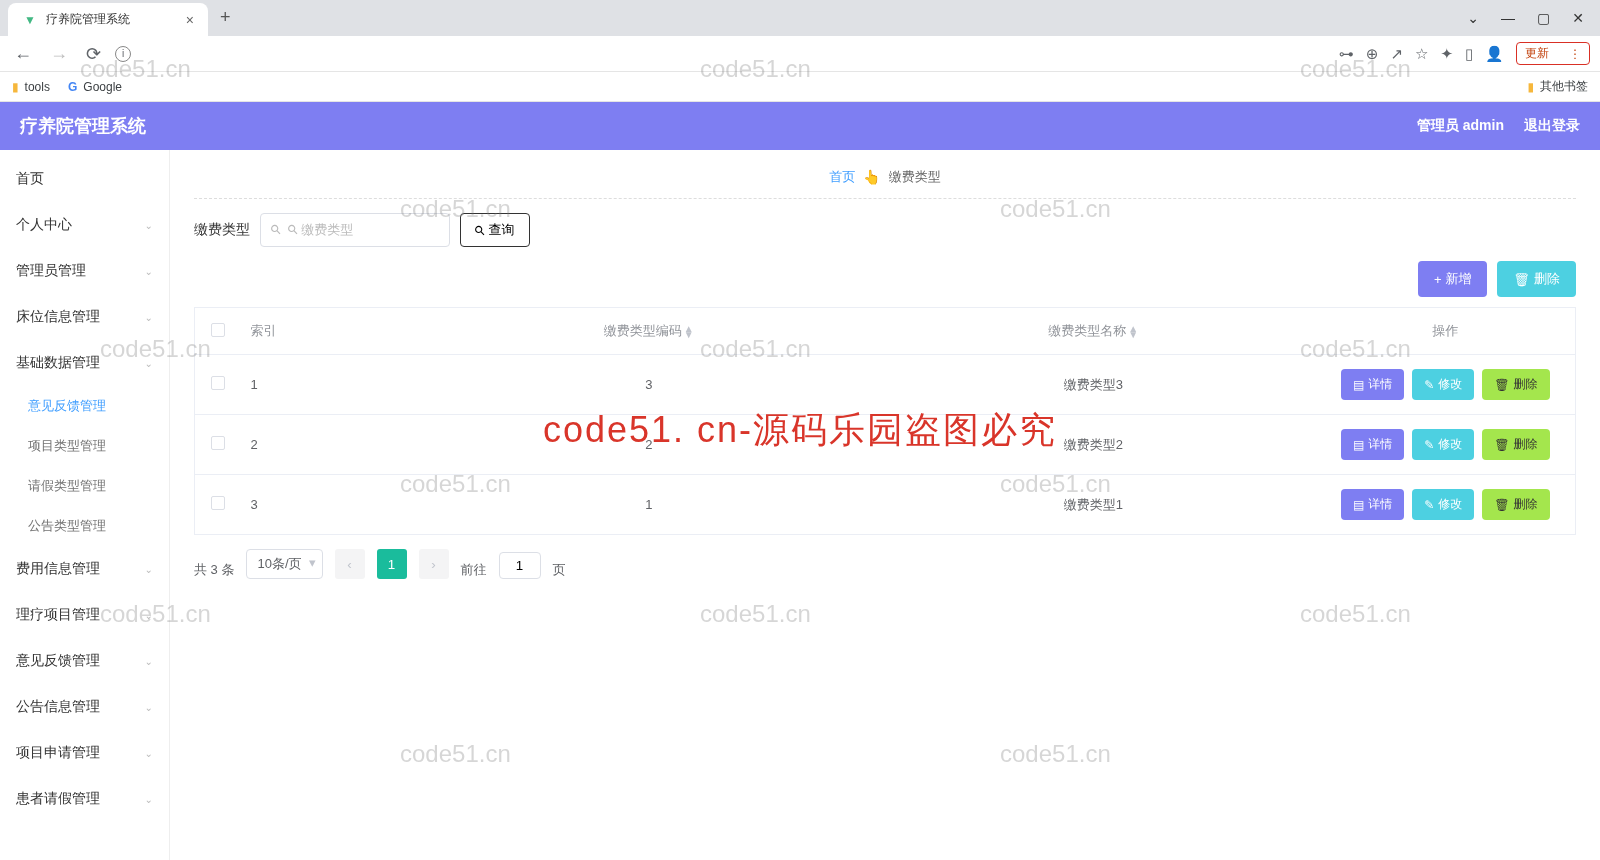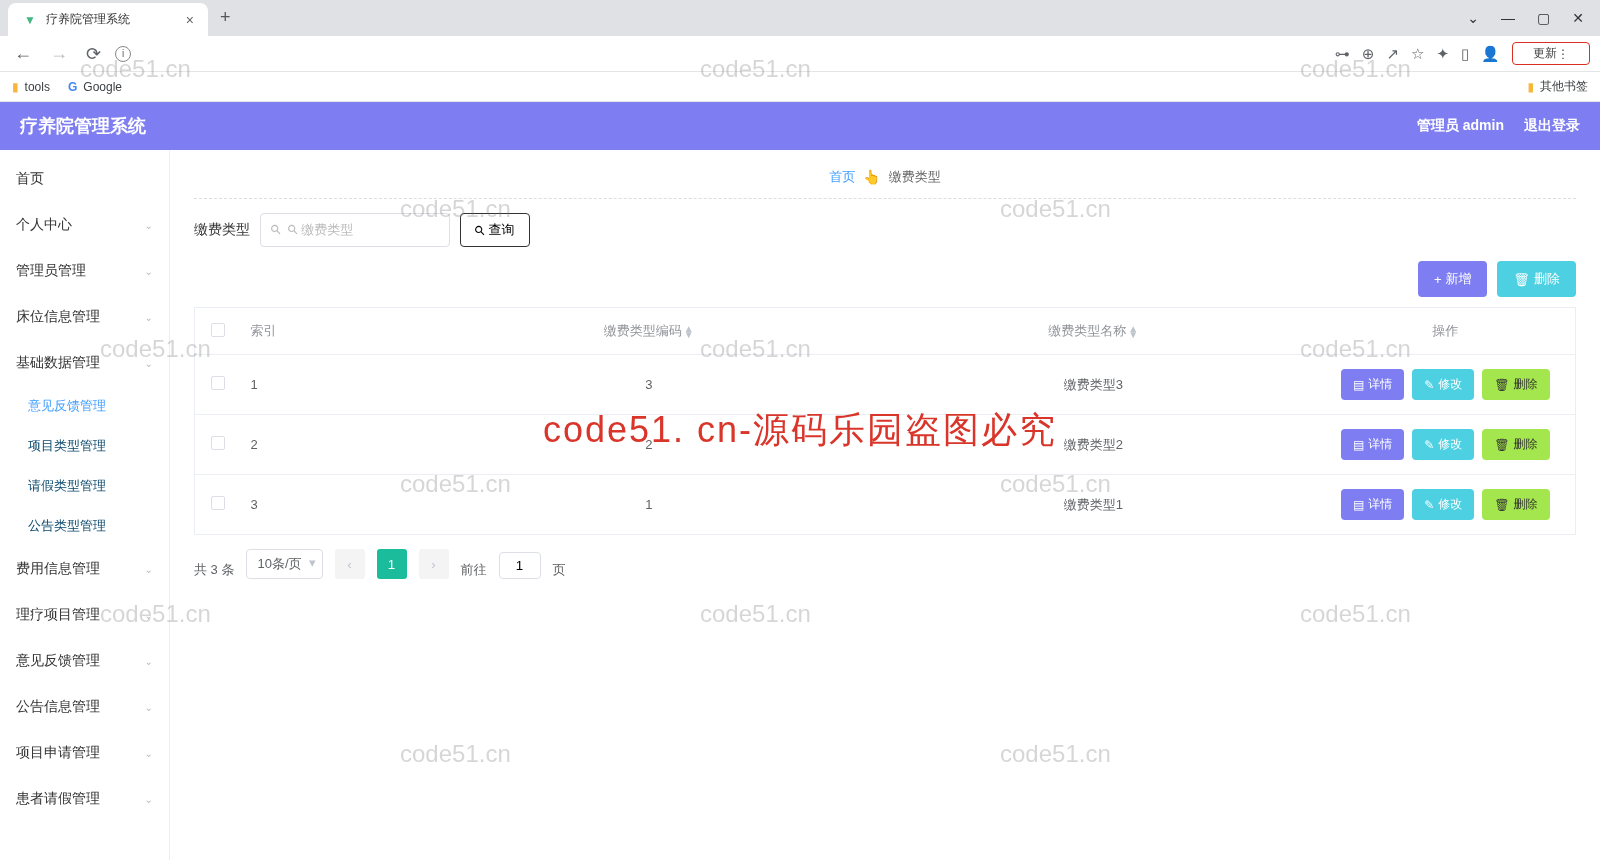--- a/index.html
+++ b/index.html
@@ -12,36 +12,36 @@
 .tab .favicon{width:16px;height:16px;display:inline-flex;align-items:center;justify-content:center;color:#42b883;font-weight:bold}
 .tab .close{margin-left:auto;color:#666;font-size:14px}
 .newtab{padding:8px 12px;color:#555;font-size:18px}
 .win-ctrl{margin-left:auto;display:flex;gap:22px;padding:0 16px 10px 0;color:#333;font-size:14px}
 .addr-bar{height:36px;background:#fff;display:flex;align-items:center;padding:0 10px;gap:10px;border-bottom:1px solid #e5e5e5}
 .addr-bar .nav-btn{color:#5f6368;font-size:18px;padding:0 4px}
 .addr-bar .url{flex:1;display:flex;align-items:center;gap:6px;font-size:14px;color:#5f6368}
 .addr-bar .url .info-icon{border:1px solid #888;border-radius:50%;width:16px;height:16px;display:inline-flex;align-items:center;justify-content:center;font-size:10px}
 .addr-bar .url .host{color:#202124}
 .addr-right{display:flex;align-items:center;gap:12px;color:#5f6368;font-size:15px}
-.update-btn{border:1px solid #d93025;color:#404040;border-radius:4px;padding:2px 20px;display:flex;align-items:center;gap:0;font-size:12px}
+.update-btn{border:1px solid #d93025;color:#c2410c;border-radius:4px;padding:2px 8px;display:flex;align-items:center;gap:20px;font-size:12px}
 .bm-bar{height:30px;background:#fff;display:flex;align-items:center;padding:0 12px;gap:18px;border-bottom:1px solid #e5e5e5;font-size:12px;color:#3c4043}
 .bm{display:flex;align-items:center;gap:6px}
 .bm .folder{color:#f6b73c}
 .bm-other{margin-left:auto}
 
 
 .app-header{height:48px;background:#7e7ef2;color:#fff;display:flex;align-items:center;padding:0 20px;font-size:18px;font-weight:bold}
 .app-header .right{margin-left:auto;font-size:14px;font-weight:bold;display:flex;gap:20px}
 
 
 .layout{flex:1;display:flex;min-height:0;overflow:hidden}
 .sidebar{width:170px;background:#fff;border-right:1px solid #eee;overflow-y:auto;padding:6px 0}
 .menu-item{padding:14px 16px;font-size:14px;color:#333;display:flex;align-items:center;justify-content:space-between}
 .menu-item .chev{color:#bbb;font-size:10px}
-.submenu-item{padding:11px 16px 11px 28px;font-size:13px;color:#0c4a6e}
+.submenu-item{padding:11px 16px 11px 28px;font-size:13px;color:#737373}
 .submenu-item.active{color:#409eff}
 
 .main{flex:1;background:#fff;padding:12px 24px;overflow:auto}
 .breadcrumb{display:flex;align-items:center;gap:8px;font-size:13px;color:#666;padding:6px 0 12px;justify-content:center;border-bottom:1px dashed #ddd;margin-bottom:14px}
 .breadcrumb .home-link{color:#409eff}
 .breadcrumb .hand{font-size:14px}
 .search-row{display:flex;align-items:center;gap:10px;margin-bottom:14px}
 .search-label{font-size:14px}
 .search-input{border:1px solid #dcdfe6;border-radius:4px;padding:7px 10px;width:190px;color:#bbb;font-size:13px}
 .search-input::before{content:"⚲";transform:rotate(-45deg);display:inline-block;margin-right:4px}

